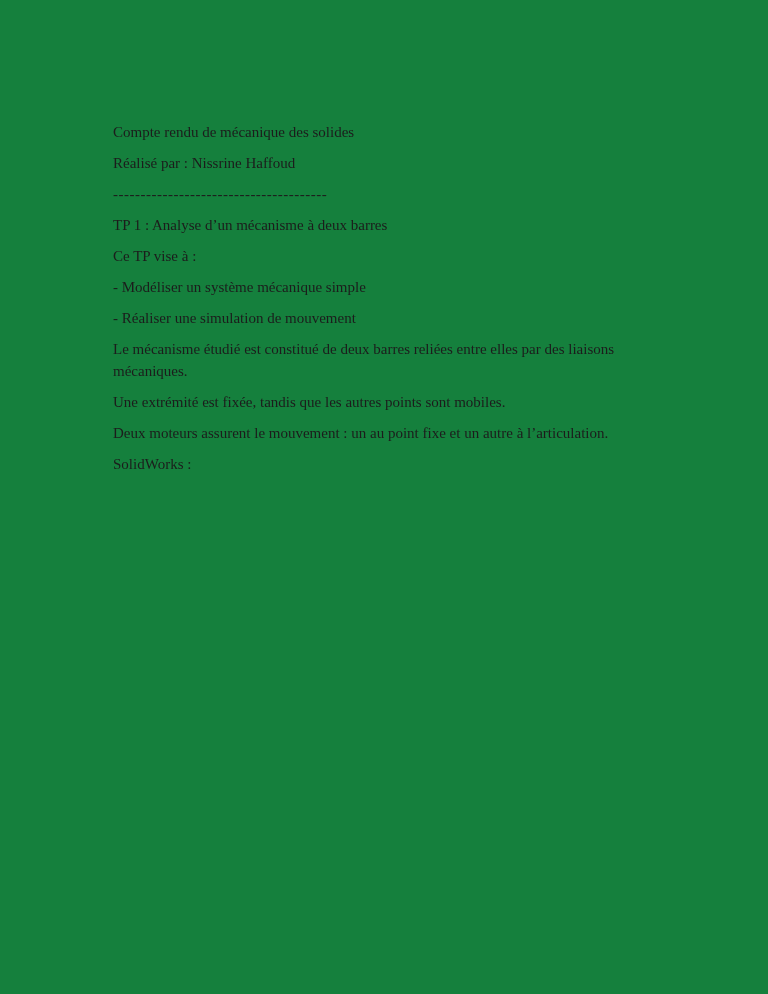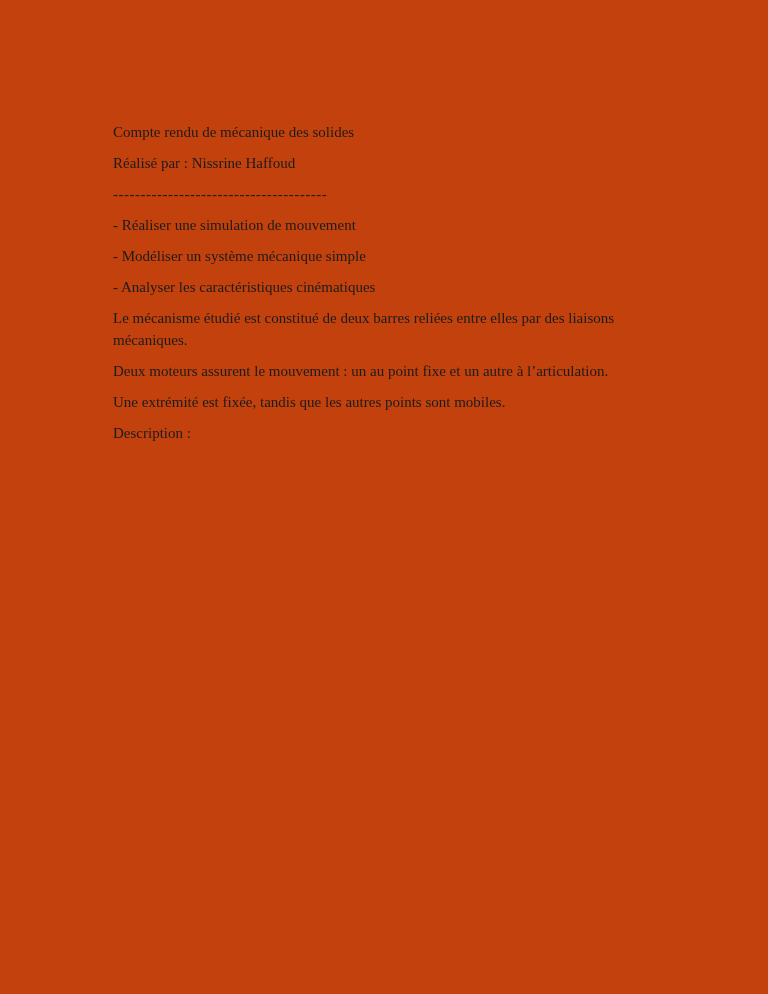--- a/index.html
+++ b/index.html
@@ -4,21 +4,21 @@
 <style>
   html, body {
     margin: 0;
     padding: 0;
     background: #ffffff;
   }
   .page {
     position: relative;
     width: 768px;
     height: 994px;
-    background: #c2410c;
+    background: #15803d;
     box-sizing: border-box;
     padding: 121px 116px 0 113px;
     font-family: "Liberation Serif", "DejaVu Serif", serif;
     font-size: 15px;
     line-height: 22px;
     color: #1c1c1c;
     overflow: hidden;
   }
   .page p {
     margin: 0 0 9px 0;
@@ -35,33 +35,34 @@
 <body>
 
 <div class="page">
 
   <p>Compte rendu de mécanique des solides</p>
 
   <p class="gap">Réalisé par : Nissrine Haffoud</p>
 
   <p class="gap divider">---------------------------------------</p>
 
+  <p class="gap">TP 1 : Analyse d’un mécanisme à deux barres</p>
 
 
 
+  <p class="gap">Ce TP vise à :</p>
+
+  <p>- Modéliser un système mécanique simple</p>
 
   <p>- Réaliser une simulation de mouvement</p>
 
-  <p>- Modéliser un système mécanique simple</p>
-
-  <p>- Analyser les caractéristiques cinématiques</p>
 
 
 
   <p>Le mécanisme étudié est constitué de deux barres reliées entre elles par des liaisons mécaniques.</p>
 
+  <p>Une extrémité est fixée, tandis que les autres points sont mobiles.</p>
+
   <p>Deux moteurs assurent le mouvement : un au point fixe et un autre à l’articulation.</p>
 
-  <p>Une extrémité est fixée, tandis que les autres points sont mobiles.</p>
-
-  <p class="gap">Description :</p>
+  <p class="gap">SolidWorks :</p>
 
 </div>
 
 </body></html>

